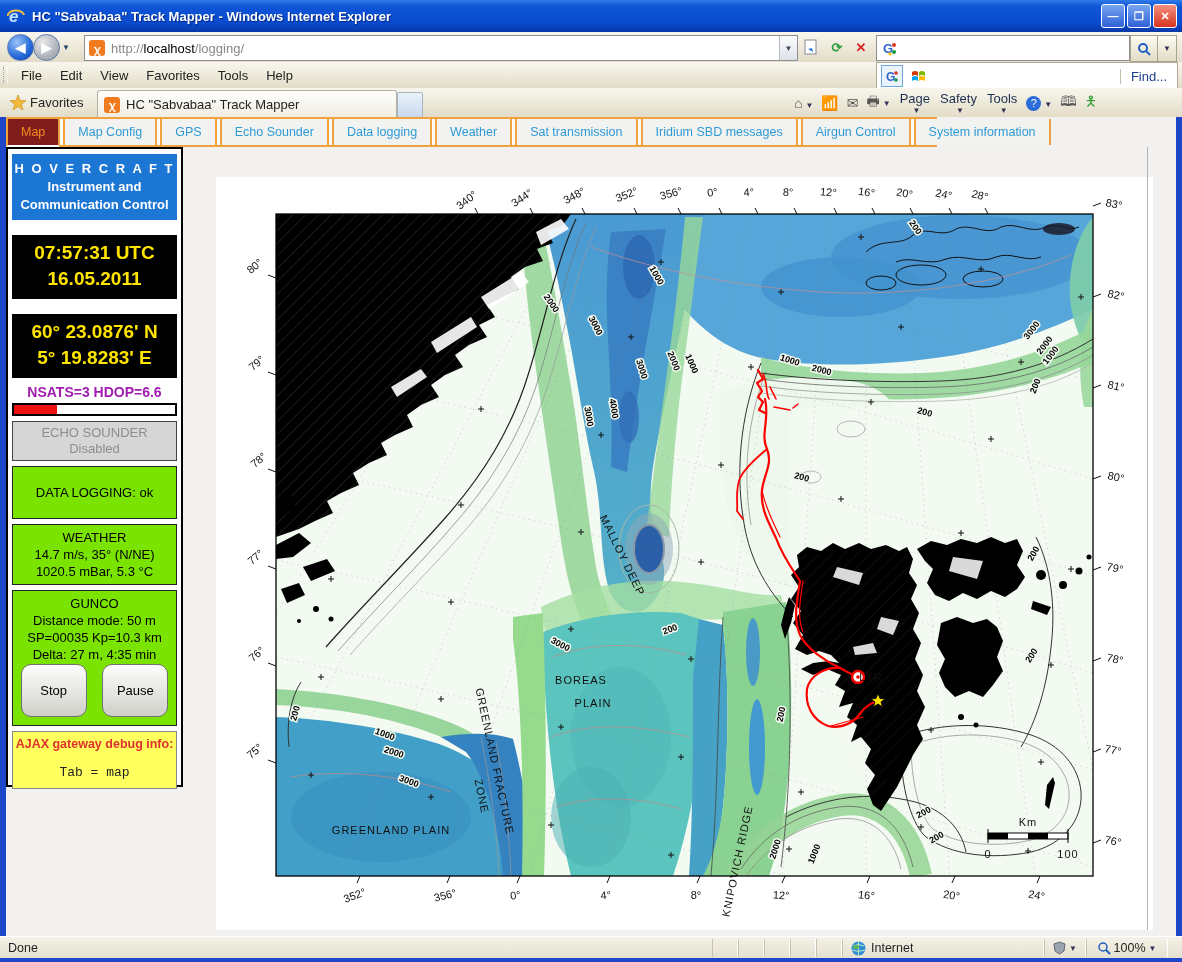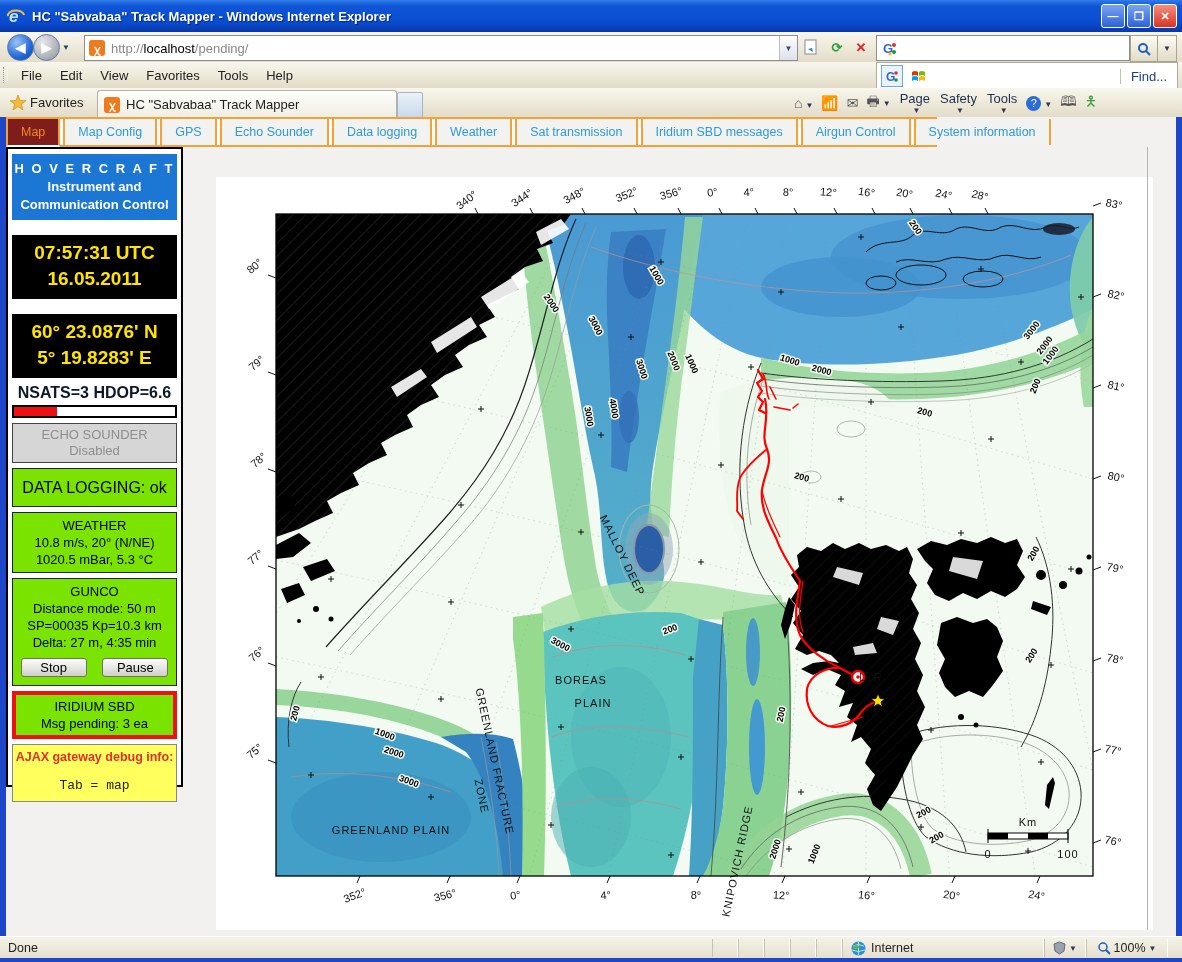--- a/index.html
+++ b/index.html
@@ -52,30 +52,30 @@
   .maptab{flex:0 0 auto;display:flex;align-items:center;padding:0 13px;font-size:12.5px;color:#2E9BD6;
     background:#F2F2F0;border-left:2px solid #F0A23C;border-right:2px solid #F0A23C;margin-right:3px;white-space:nowrap;}
   .maptab.active{background:#7f1d1d;color:#F28A1E;border-bottom:2px solid #fff;margin-bottom:-2px;}
   
   #sidebar{left:28px;top:22px;width:177px;height:640px;background:#fff;border:2px solid #000;box-sizing:border-box;}
   .panel{margin:5px 4px 0 4px;text-align:center;box-sizing:border-box;}
   #p-hover{background:#1C76D4;color:#fff;font-weight:bold;padding:7px 2px 8px 2px;}
   #p-hover .l1{letter-spacing:2px;font-size:13px;}
   #p-hover .l2{font-size:13px;margin-top:3px;}
   .blackpanel{background:#000;color:#FFE400;font-weight:bold;font-size:19px;padding:5px 0 7px 0;line-height:26px;margin-top:15px;}
-  #p-nsats{font-size:16px;font-weight:bold;color:#0f172a;margin-top:6px;}
+  #p-nsats{font-size:14px;font-weight:bold;color:#a21caf;margin-top:6px;}
   #p-bar{height:13px;border:2px solid #000;background:#fff;margin-top:3px;position:relative;}
   #p-bar .fill{position:absolute;left:0;top:0;bottom:0;background:#EE1111;}
   #p-echo{background:#D6D6D6;border:1px solid #444;color:#8E8E8E;font-size:13px;padding:3px 0;line-height:16px;}
   .greenpanel{background:#7BE300;border:1px solid #222;color:#000;font-size:13px;line-height:17px;}
-  #p-logging{padding:10px 0;font-size:16px;}
+  #p-logging{padding:17px 0;font-size:13px;}
   #p-weather{padding:4px 0;}
   #p-gunco{padding:4px 0 8px 0;}
-  .xpbtn{display:inline-block;min-width:48px;padding:0 8px;margin:7px 6px 0 6px;font-size:13px;color:#000;
-    background:linear-gradient(180deg,#FDFDFD,#E2E2DE 60%,#CFCFC8);border:1px solid #707070;border-radius:3px;}
+  .xpbtn{display:inline-block;min-width:48px;padding:17px 8px;margin:1px 6px 0 6px;font-size:13px;color:#000;
+    background:linear-gradient(180deg,#FDFDFD,#E2E2DE 60%,#CFCFC8);border:1px solid #707070;border-radius:10px;}
   #p-iridium{border:4px solid #EE1111;padding:3px 0;}
   #p-ajax{background:#FFFF5E;border:1px solid #888;padding:5px 0 8px 0;}
   #p-ajax .dbg{color:#E03030;font-size:12.5px;font-weight:bold;}
   #p-ajax .mono{font-family:"Liberation Mono","DejaVu Sans Mono",monospace;font-size:13px;margin-top:14px;color:#222;}
   
   #statusbar{left:0;top:936px;width:1182px;height:22px;background:linear-gradient(180deg,#F4F2E8,#E4DFCE);
     border-top:1px solid #fff;display:flex;align-items:center;font-size:12.5px;color:#222;}
   .scell{height:18px;border-left:1px solid #C8C2AC;border-right:1px solid #fff;}
   
   text{font-family:"Liberation Sans",sans-serif;}
@@ -100,21 +100,21 @@
 </div>
 
 <div id="addrrow" class="abs bar">
   <div class="abs navcirc back" style="left:7px;top:2px">◀</div>
   <div class="abs navcirc fwd" style="left:33px;top:2px">▶</div>
   <div class="abs" style="left:62px;top:11px;font-size:8px;color:#246">▼</div>
   <div class="abs field" style="left:84px;top:3px;width:712px;height:24px">
     <span class="favicon" style="margin-left:4px">ꭓ</span>
     <span style="margin-left:6px;color:#888">http://</span>
       <span style="color:#000">localhost</span>
-      <span style="color:#888">/pending/</span>
+      <span style="color:#888">/logging/</span>
     <span class="ddbtn">▼</span>
   </div>
   <div class="abs tinybtn" style="left:800px;top:4px">
     <svg width="16" height="16">
         <rect x="2" y="1" width="11" height="14" fill="#fff" stroke="#889"></rect>
         <path d="M5,10 l5,3 l-1,-4" fill="#2C7CD8"></path>
       </svg>
   </div>
   <div class="abs tinybtn" style="left:826px;top:4px;color:#2F9E3F;font-weight:bold">⟳</div>
   <div class="abs tinybtn" style="left:850px;top:4px;color:#D22;font-weight:bold">✕</div>
@@ -231,36 +231,32 @@
     <div class="panel" id="p-bar">
       <div class="fill" style="width: 27%;"></div>
     </div>
     <div class="panel" id="p-echo">
       <div>ECHO SOUNDER</div>
       <div>Disabled</div>
     </div>
     <div class="panel greenpanel" id="p-logging">DATA LOGGING: ok</div>
     <div class="panel greenpanel" id="p-weather">
       <div>WEATHER</div>
-      <div>10.8 m/s, 20° (N/NE)</div>
+      <div>14.7 m/s, 35° (N/NE)</div>
       <div>1020.5 mBar, 5.3 °C</div>
     </div>
     <div class="panel greenpanel" id="p-gunco">
       <div>GUNCO</div>
       <div>Distance mode: 50 m</div>
       <div>SP=00035 Kp=10.3 km</div>
       <div>Delta: 27 m, 4:35 min</div>
       <div>
         <span class="xpbtn">Stop</span>
         <span class="xpbtn">Pause</span>
       </div>
-    </div>
-    <div class="panel greenpanel" id="p-iridium">
-      <div>IRIDIUM SBD</div>
-      <div>Msg pending: 3 ea</div>
     </div>
     <div class="panel" id="p-ajax">
       <div class="dbg">AJAX gateway debug info:</div>
       <div class="mono">Tab = map</div>
     </div>
   </div>
 
   <svg id="mapsvg" class="abs" style="left:235px;top:60px" width="910" height="748" viewBox="0 0 910 748">
     <defs>
       <linearGradient id="chanGrad" x1="0" y1="0" x2="0" y2="1">

